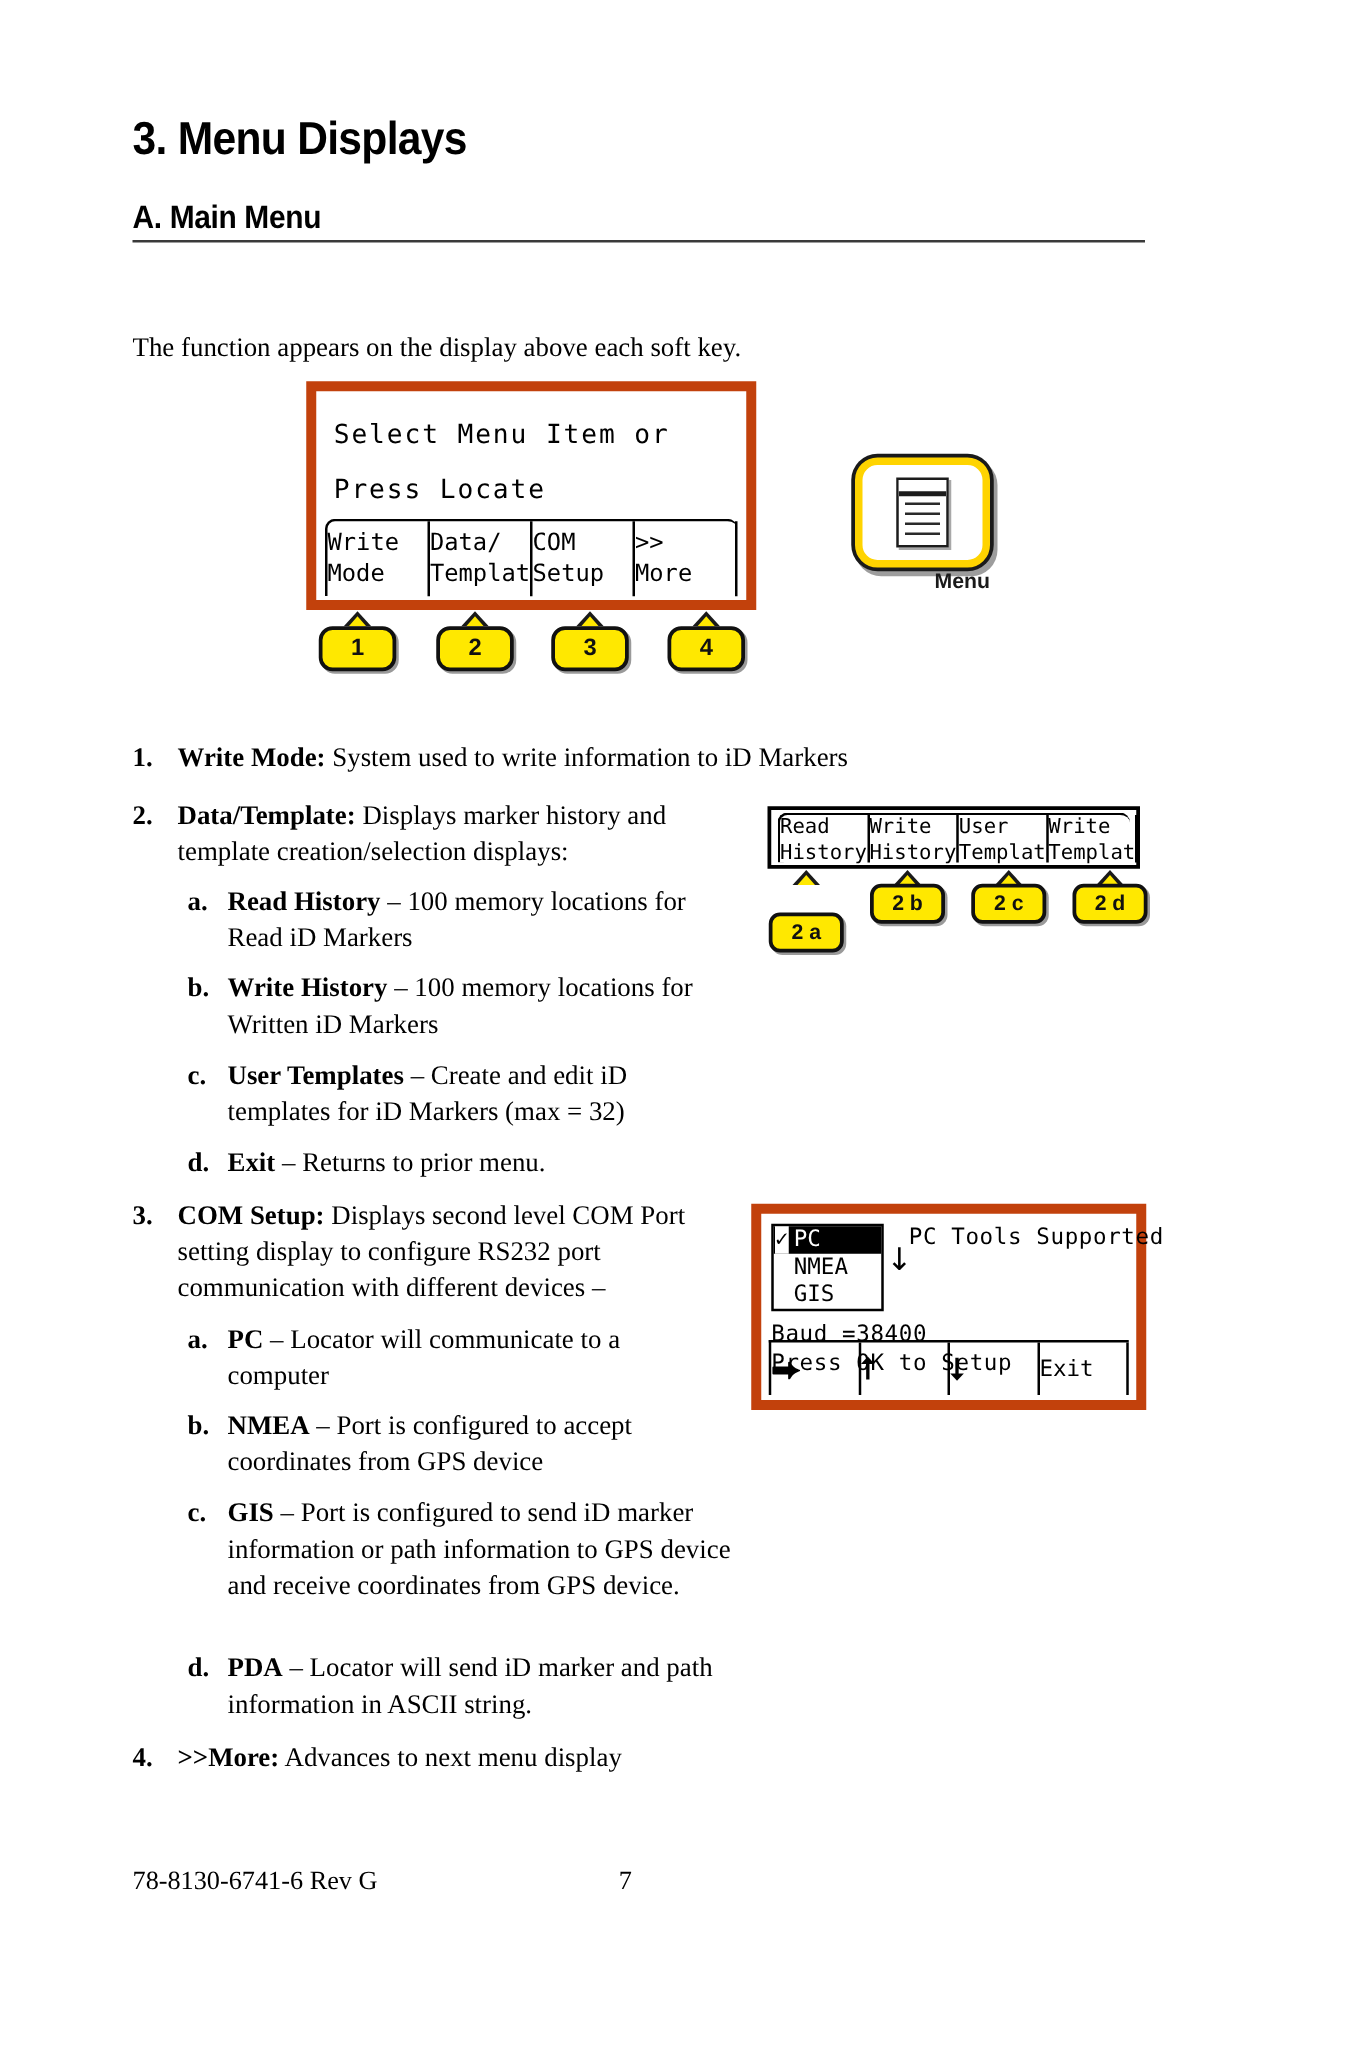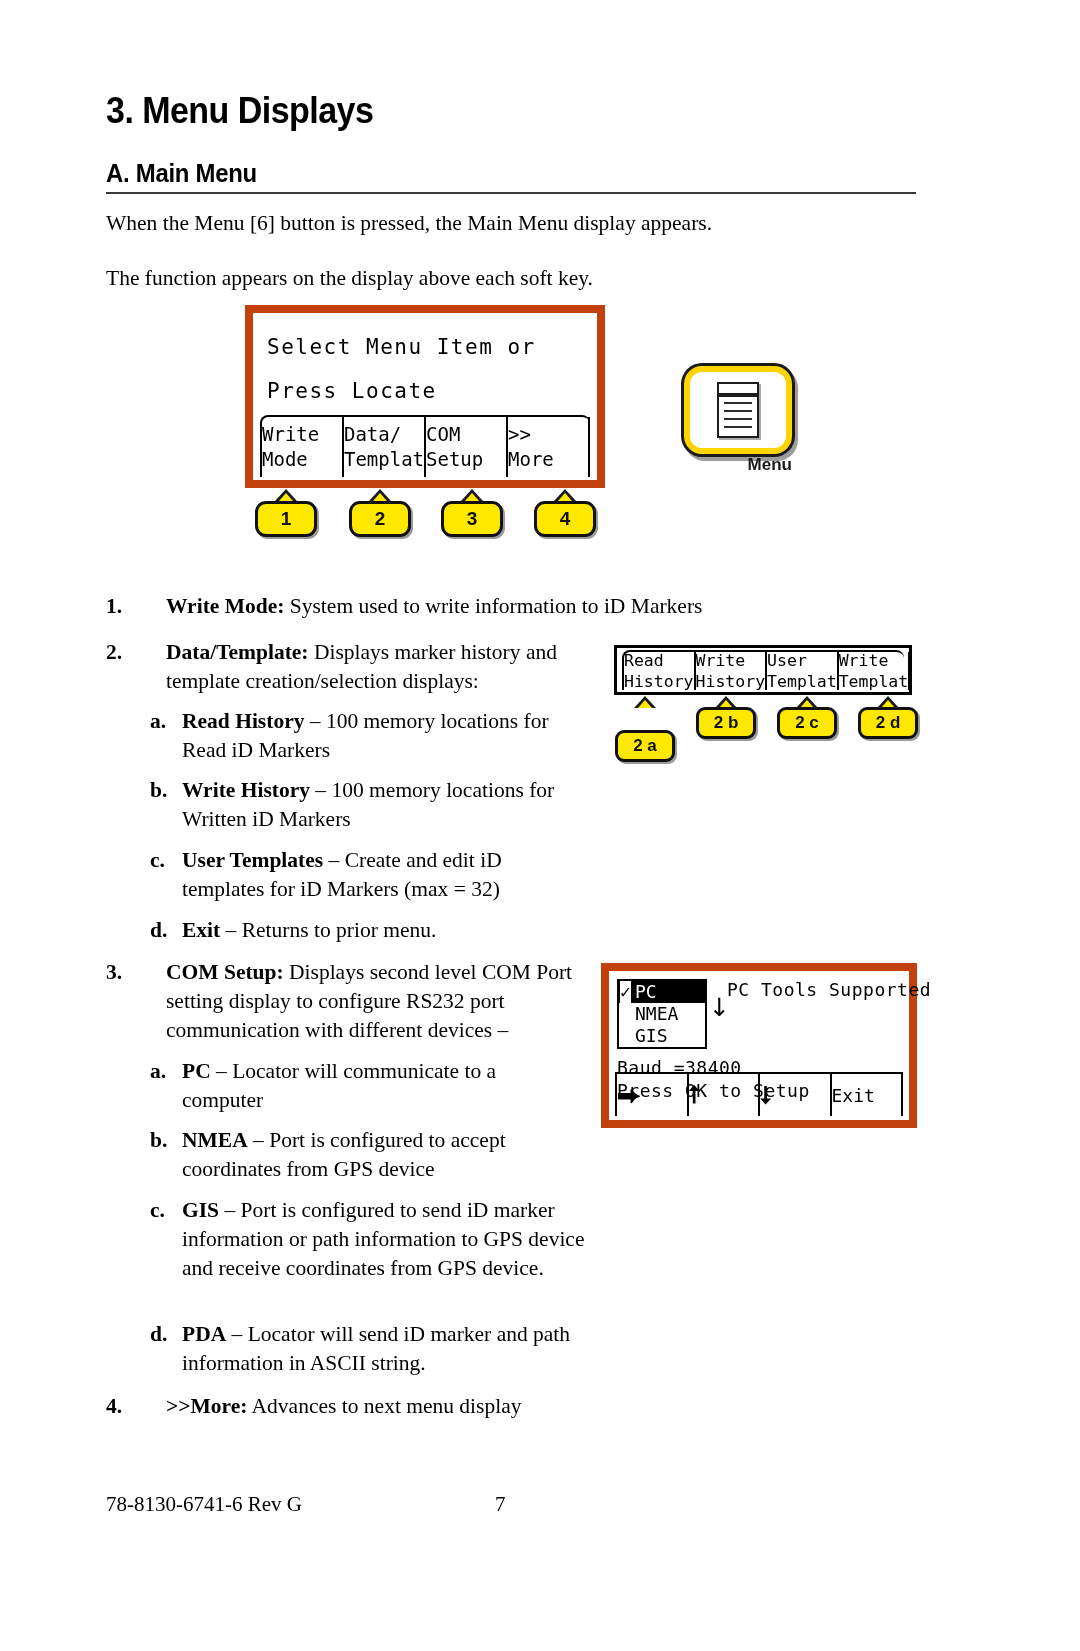--- a/index.html
+++ b/index.html
@@ -75,21 +75,21 @@
   }
   .item .num {
     position: absolute;
     left: 0;
     top: 0;
     font-weight: bold;
     width: 40px;
   }
   .item .body {
     display: block;
-    margin-left: 60px;
+    margin-left: 36px;
   }
   .sub {
     position: absolute;
     font-size: 21.5px;
     line-height: 29px;
   }
   .sub .lt {
     position: absolute;
     left: 0; top: 0;
     font-weight: bold;
@@ -353,21 +353,20 @@
 </style>
 </head>
 <body>
 
 <div class="page">
 
   <div class="h1">3. Menu Displays</div>
   <div class="h2">A. Main Menu</div>
   <div class="rule"></div>
 
-  <div class="para p1">When the Menu [6] button is pressed, the Main Menu display appears.</div>
   <div class="para p2">The function appears on the display above each soft key.</div>
 
   <div class="lcd" id="main-lcd">
     <div class="lcd-text line1">Select Menu Item or</div>
     <div class="lcd-text line2">Press Locate</div>
     <div class="softkey-row rounded">
       <div class="softkey">
         <span>Write</span>
         <span>Mode</span>
       </div>

